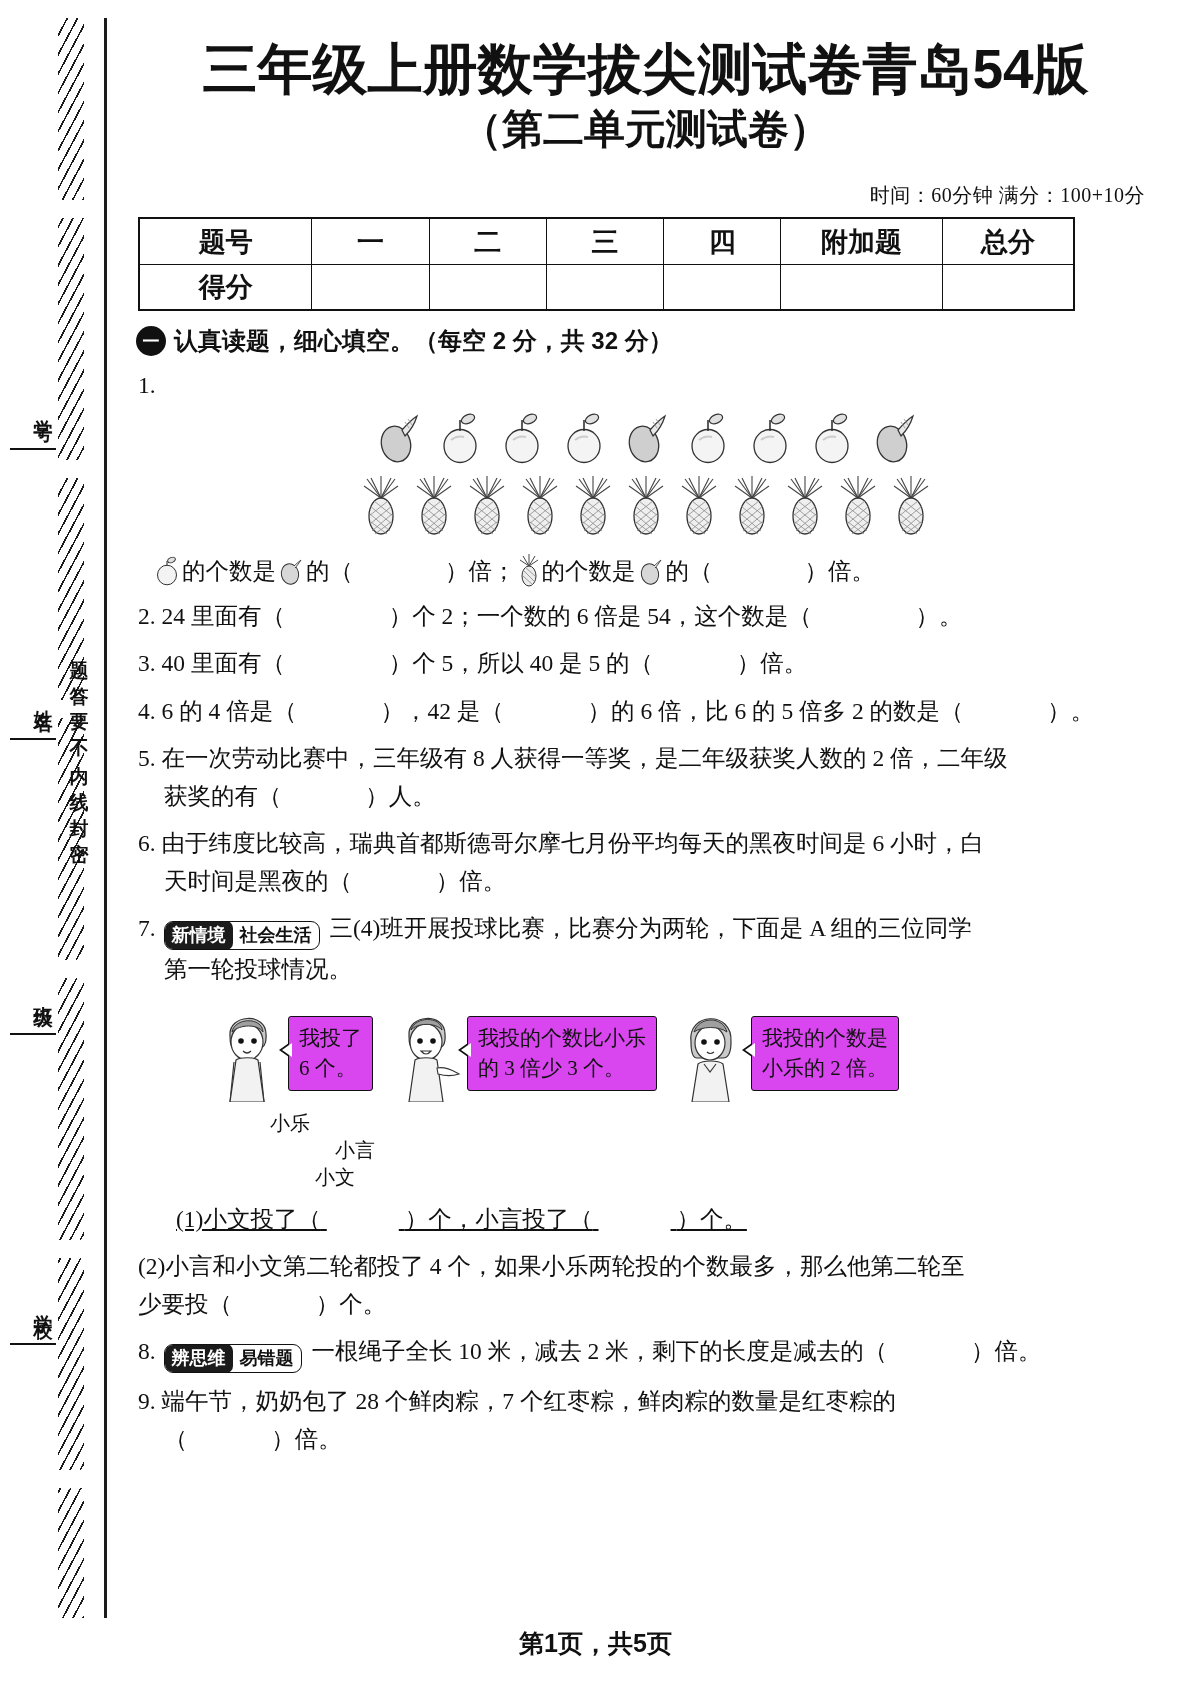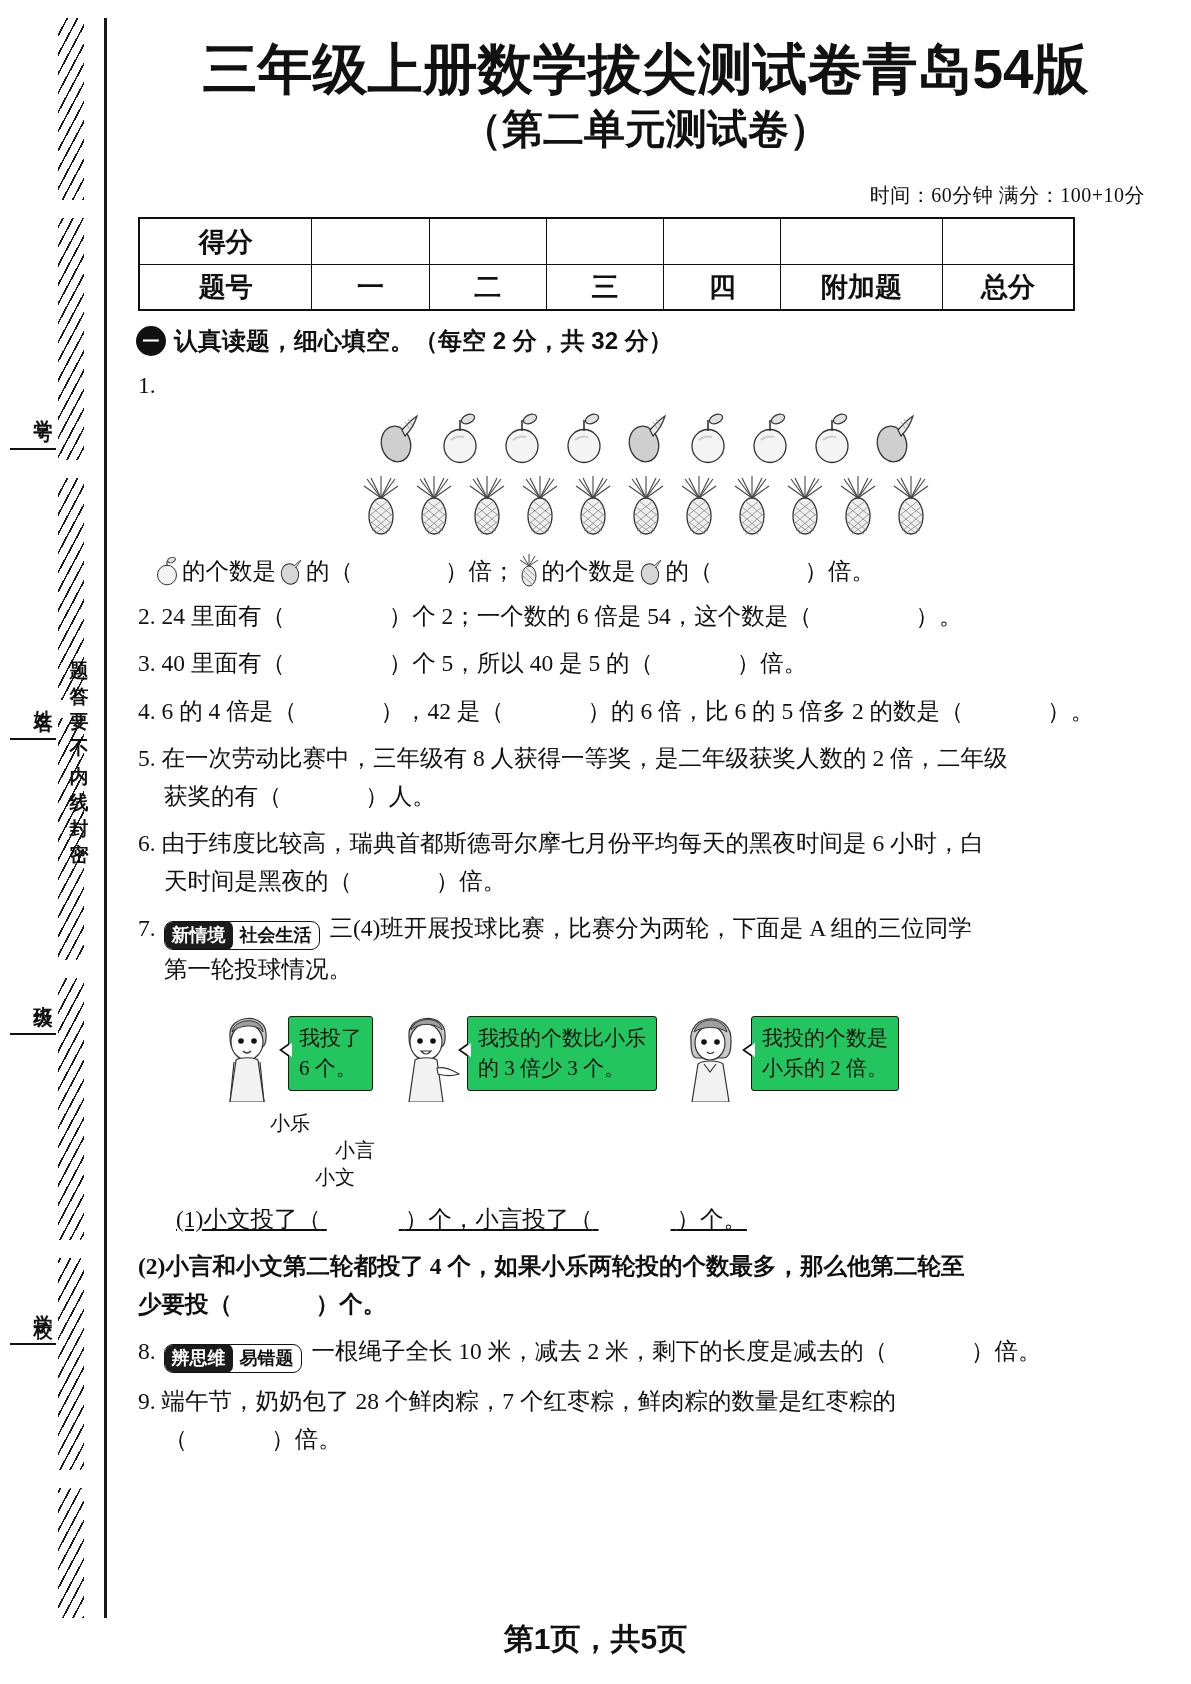--- a/index.html
+++ b/index.html
@@ -156,21 +156,21 @@
   .q1-text .ic { margin:0 2px; display:inline-flex; }
 
   
   .kids {
     display:flex; align-items:flex-start; margin:14px 0 0 80px; gap:6px;
   }
   .kid-unit { display:flex; align-items:flex-start; }
   .bubble {
     border:1.8px solid #111; border-radius:3px;
     padding:6px 10px; font-size:21px; line-height:1.45;
-    margin-left:4px; margin-top:14px; background:#22c55e;
+    margin-left:4px; margin-top:14px; background:#d946ef;
     position:relative; white-space:nowrap;
   }
   .bubble::before{
     content:""; position:absolute; left:-10px; top:26px;
     width:0;height:0;border-top:7px solid transparent;
     border-bottom:7px solid transparent;border-right:10px solid #111;
   }
   .bubble::after{
     content:""; position:absolute; left:-7px; top:26px;
     width:0;height:0;border-top:7px solid transparent;
@@ -178,21 +178,21 @@
   }
   .kid-names {
     display:flex; margin:4px 0 0 80px; font-size:20px;flex-direction:column;
   }
   .kid-name { text-align:center; }
 
   .footer {
     position:absolute; left:0; bottom:24px; width:1191px;
     text-align:center;
     font-family:"Liberation Sans","DejaVu Sans",sans-serif;
-    font-weight:700; font-size:30px;
+    font-weight:700; font-size:25px;
   }
 </style>
 </head>
 <body>
 
 <div class="left-margin">
   <div class="hatch-strip"></div>
 
   <div class="hatch-gap" style="top:200px;height:18px;"></div>
   <div class="hatch-gap" style="top:460px;height:18px;"></div>
@@ -213,36 +213,36 @@
 <div class="sheet">
 
   <h1 class="title">三年级上册数学拔尖测试卷青岛54版</h1>
   <h2 class="subtitle">（第二单元测试卷）</h2>
 
   <div class="meta-line">时间：60分钟  满分：100+10分</div>
 
   <table class="score">
     <tbody>
         <tr>
+      <td>题号</td>
+      <td class="num">一</td>
+      <td class="num">二</td>
+      <td class="num">三</td>
+      <td class="num">四</td>
+      <td class="extra">附加题</td>
+      <td class="total">总分</td>
+    </tr>
+    <tr>
       <td>得分</td>
       <td class="num"></td>
       <td class="num"></td>
       <td class="num"></td>
       <td class="num"></td>
       <td class="extra"></td>
       <td class="total"></td>
-    </tr>
-    <tr>
-      <td>题号</td>
-      <td class="num">一</td>
-      <td class="num">二</td>
-      <td class="num">三</td>
-      <td class="num">四</td>
-      <td class="extra">附加题</td>
-      <td class="total">总分</td>
     </tr>
   </tbody>
     </table>
 
   <div class="sec-head">
     <span class="sec-bullet">一</span>
     <span>认真读题，细心填空。（每空 2 分，共 32 分）</span>
   </div>
 
   <div class="q">
@@ -712,21 +712,21 @@
   </div>
 
   <div class="q" style="margin-left:46px;text-decoration:underline;">
     <span>(1)小文投了（</span>
     <span class="blank-s"></span>
     <span>）个，小言投了（</span>
     <span class="blank-s"></span>
     <span>）个。</span>
   </div>
 
-  <div class="q" style="font-weight:bold;">
+  <div class="q" style="">
     <span>(2)小言和小文第二轮都投了 4 个，如果小乐两轮投的个数最多，那么他第二轮至</span>
     <span class="q-ind" style="padding-left:0;">
       <span>少要投（</span>
       <span class="blank-s"></span>
       <span>）个。</span>
     </span>
   </div>
 
   <div class="q">
     <span class="qn">8.</span>

